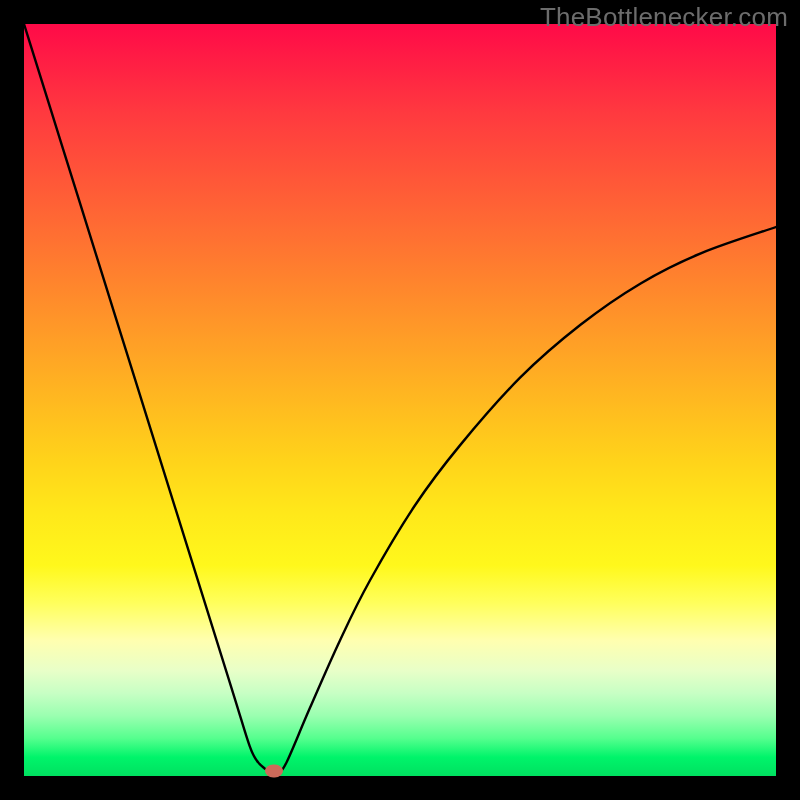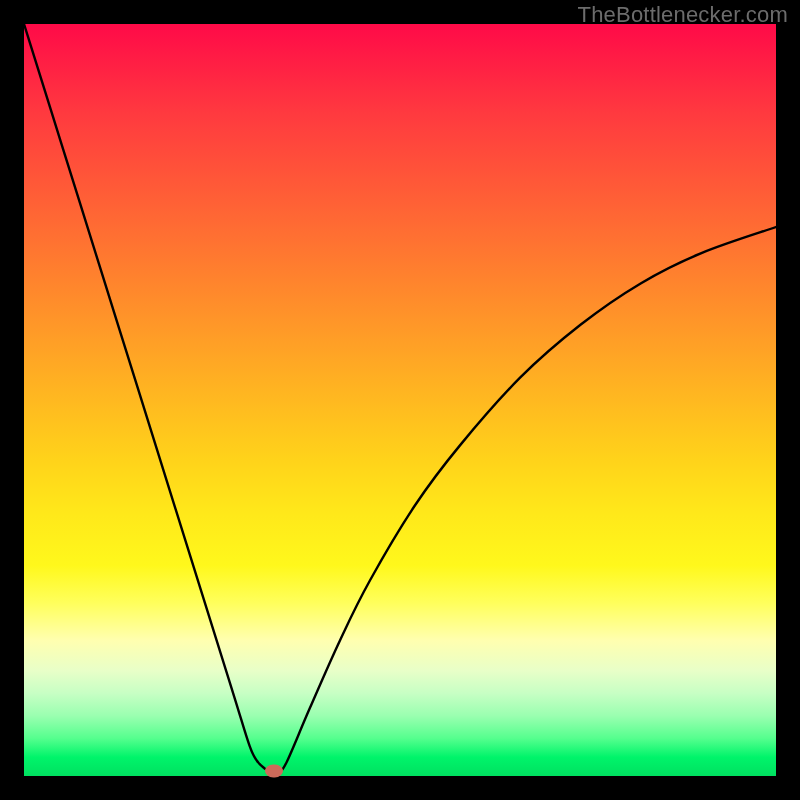--- a/index.html
+++ b/index.html
@@ -41,21 +41,21 @@
       #55ff8e 95%,
       #00f46a 97.5%,
       #00e060 100%
     );
   }
   .watermark {
     position: absolute;
     top: 2px;
     right: 12px;
     color: #6c6c6c;
-    font-size: 22px;
+    font-size: 26px;
     letter-spacing: 0.2px;
     font-weight: 400;
     user-select: none;
   }
   svg.curve {
     position: absolute;
     top: 0;
     left: 0;
     width: 752px;
     height: 752px;

